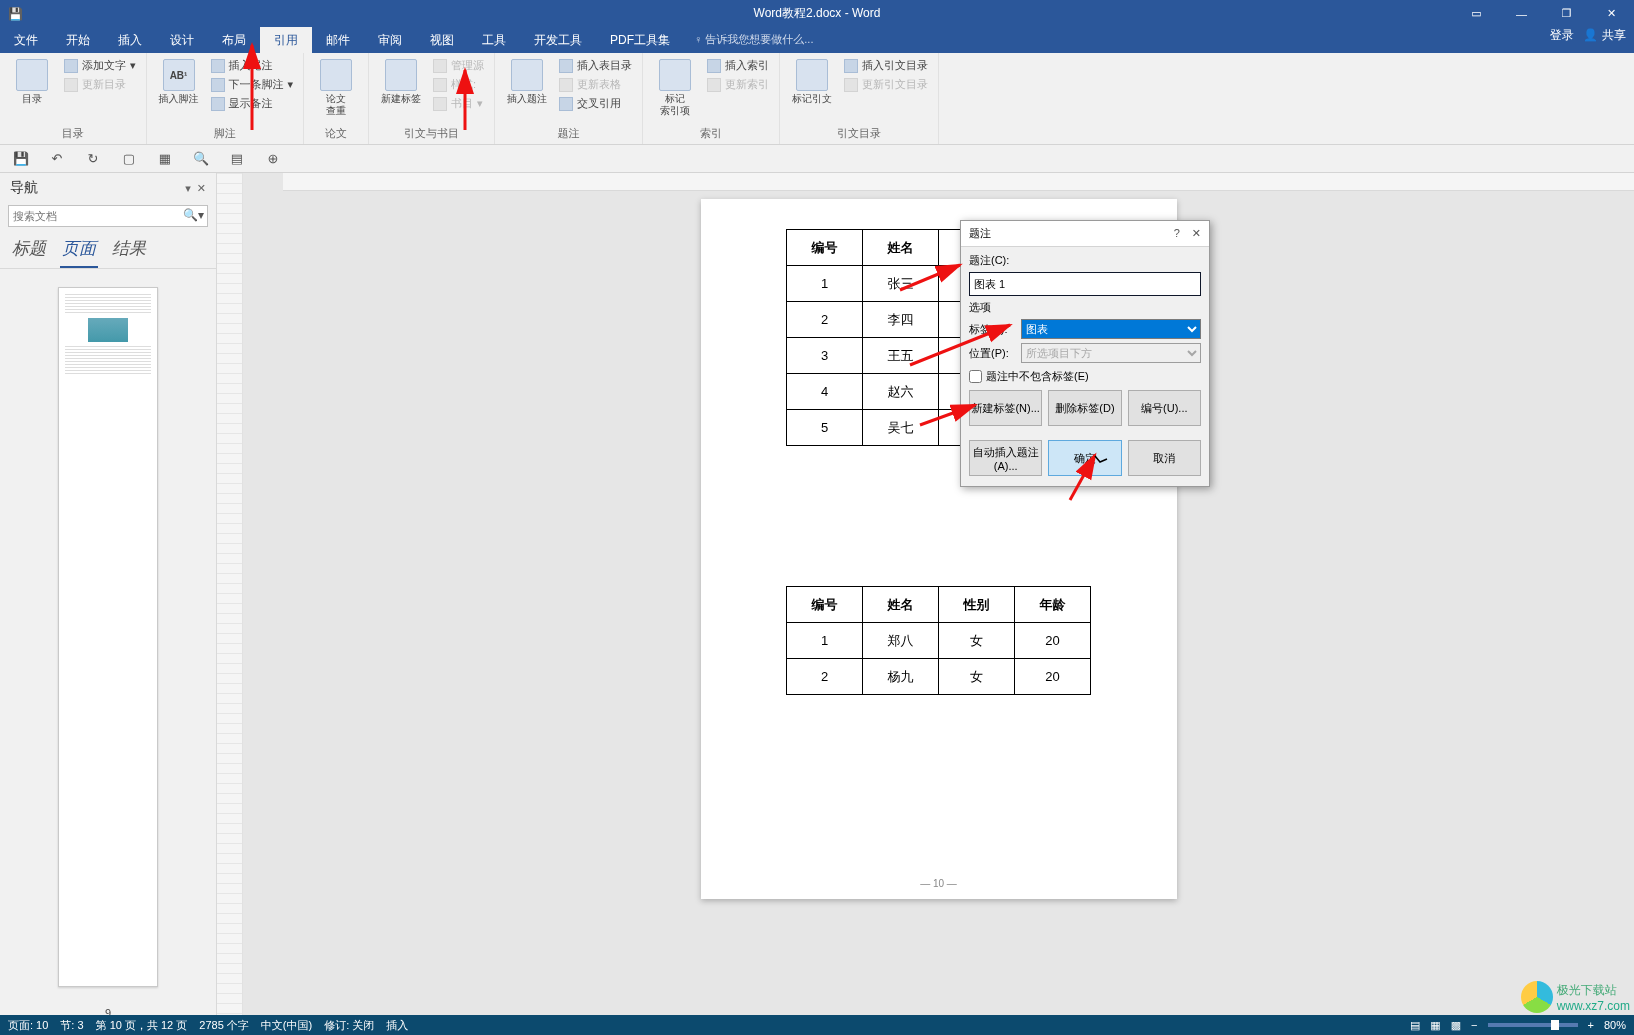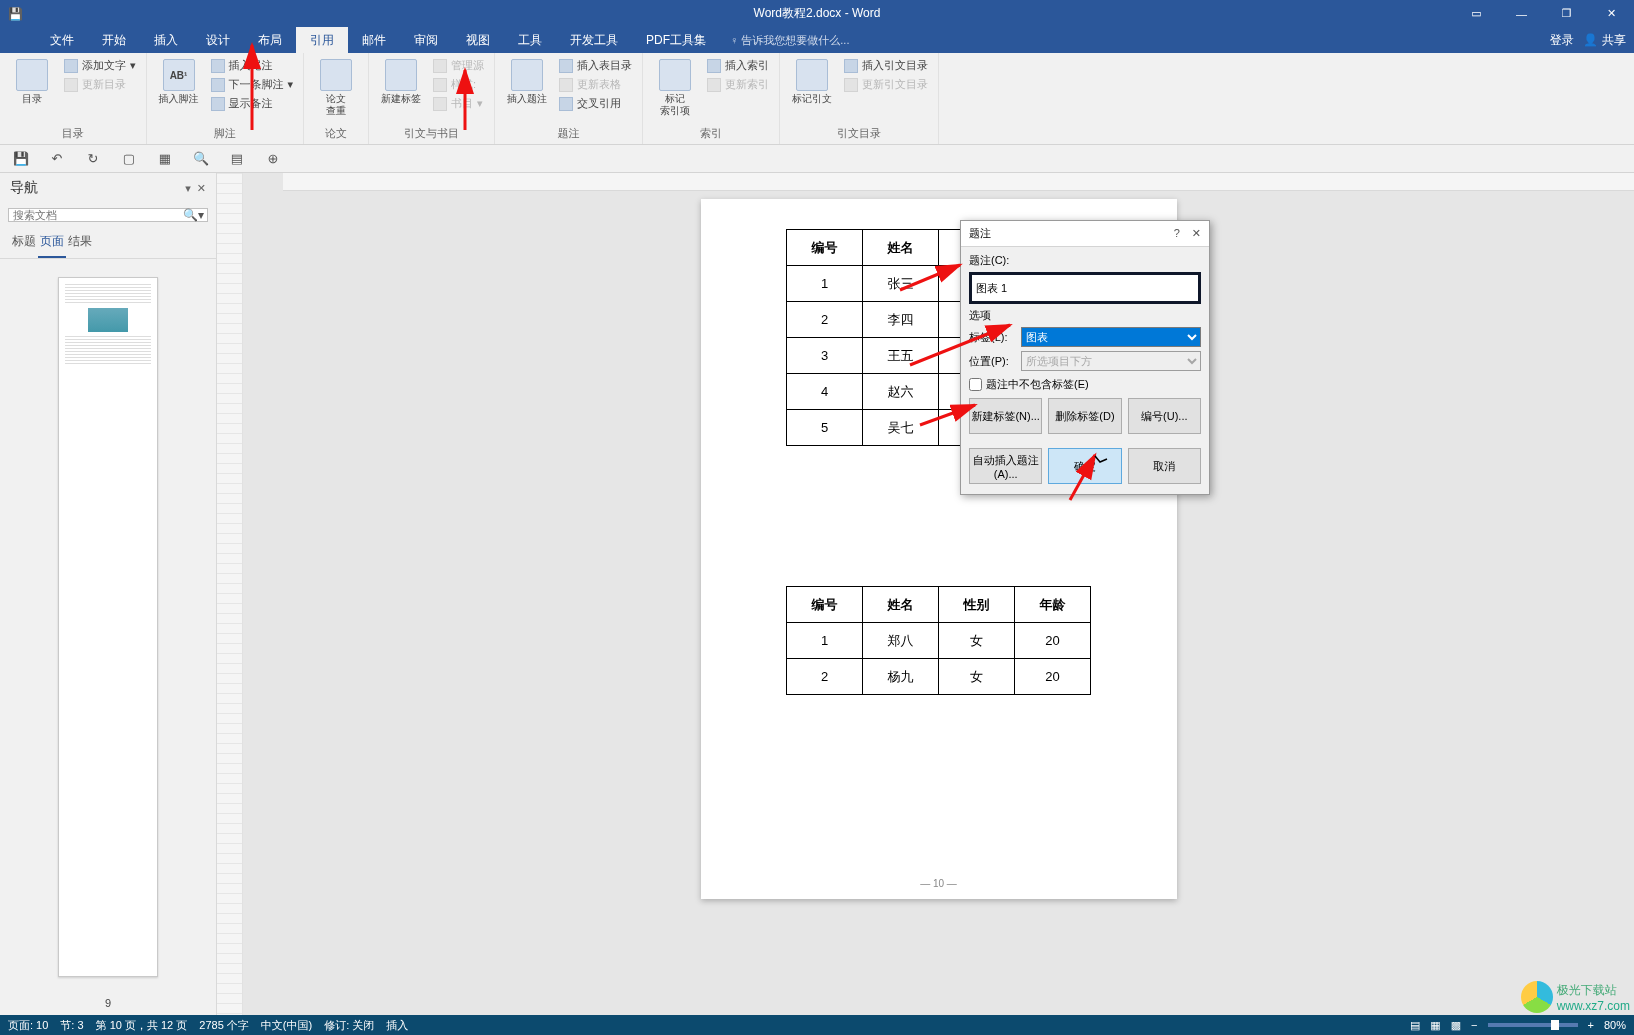--- a/index.html
+++ b/index.html
@@ -1,21 +1,21 @@
 <!DOCTYPE html>
 <html><head>
 <meta charset="utf-8">
 <style>
 * { margin:0; padding:0; box-sizing:border-box; font-family:"Microsoft YaHei","Segoe UI",sans-serif; }
 body { background:#fff; overflow:hidden; width:1634px; height:1035px; position:relative; }
 .titlebar { height:27px; background:#2B579A; color:#fff; display:flex; align-items:center; font-size:12px; position:relative; }
 .titlebar .title { position:absolute; left:50%; transform:translateX(-50%); }
 .titlebar .wincontrols { position:absolute; right:0; display:flex; }
 .titlebar .winbtn { width:45px; height:27px; display:flex; align-items:center; justify-content:center; font-size:11px; }
-.menubar { height:26px; background:#2B579A; color:#fff; display:flex; align-items:center; font-size:12px;padding-left:36px; }
+.menubar { height:26px; background:#2B579A; color:#fff; display:flex; align-items:flex-start; font-size:12px; }
 .menubar .tab { padding:5px 14px; cursor:pointer; }
 .menubar .tab.active { background:#F1F1F1; color:#2B579A; }
 .menubar .right { margin-left:auto; display:flex; align-items:center; padding-right:8px; gap:10px;}
 .menubar .tell { color:#cfd9ea; font-size:11px; padding:5px 10px;}
 .ribbon { height:92px; background:#F1F1F1; border-bottom:1px solid #d4d4d4; display:flex; font-size:11px; color:#444; }
 .rgroup { border-right:1px solid #e1e1e1; padding:4px 8px 0; display:flex; flex-direction:column; position:relative; }
 .rgroup .body { flex:1; display:flex; gap:6px; align-items:flex-start; }
 .rgroup .label { text-align:center; font-size:11px; color:#666; padding:2px 0 3px; }
 .bigbtn { display:flex; flex-direction:column; align-items:center; width:48px; gap:2px; padding:2px;}
 .bigbtn .ic { width:32px; height:32px; background:#d8e2ef; border:1px solid #a9bdd6; border-radius:2px;}
@@ -25,23 +25,23 @@
 .smallbtn .ic { width:14px; height:14px; background:#c7d5e6; border:1px solid #a9bdd6;}
 .smallbtn.dim { color:#b7b7b7; }
 .smallbtn.dim .ic { background:#e3e3e3; border-color:#d3d3d3;}
 .qat { height:28px; background:#F1F1F1; border-bottom:1px solid #d4d4d4; display:flex; align-items:center; gap:18px; padding:0 12px; font-size:13px; color:#555;}
 .qat .qbtn { width:18px; height:18px; display:flex; align-items:center; justify-content:center;}
 .main { position:absolute; top:173px; bottom:20px; left:0; right:0; display:flex; }
 .navpane { width:217px; border-right:1px solid #d9d9d9; background:#f1f1f1; display:flex; flex-direction:column; }
 .navhead { display:flex; align-items:center; padding:6px 10px; font-size:14px; color:#333;}
 .navhead .x { margin-left:auto; font-size:11px; color:#666;}
 .navsearch { margin:2px 8px 6px; position:relative;}
-.navsearch input { width:100%; height:14px; border:1px solid #c1c1c1; padding:0 22px 0 4px; font-size:11px;}
+.navsearch input { width:100%; height:22px; border:1px solid #c1c1c1; padding:0 22px 0 4px; font-size:11px;}
 .navsearch .ic { position:absolute; right:4px; top:3px; font-size:12px; color:#555;}
-.navtabs { display:flex; padding:0 10px; font-size:12px; color:#555; border-bottom:1px solid #d9d9d9;}
+.navtabs { display:flex; gap:12px; padding:0 10px; font-size:17px; color:#555; border-bottom:1px solid #d9d9d9;font-style:italic;}
 .navtabs .t { padding:4px 2px 6px; cursor:pointer;}
 .navtabs .t.active { color:#2B579A; border-bottom:2px solid #2B579A;}
 .thumbs { flex:1; overflow:auto; padding:10px 0; display:flex; flex-direction:column; align-items:center; gap:8px;}
 .thumb { width:100px; }
 .thumb .page { width:100px; height:140px; background:#fff; border:1px solid #c9c9c9; box-shadow:0 1px 2px rgba(0,0,0,.15); padding:6px; font-size:3px; color:#888; position:relative;}
 .thumb .num { text-align:center; font-size:11px; color:#444; margin-top:4px;}
 .rulerbox { width:26px; background:#f5f5f5; border-right:1px solid #e1e1e1; position:relative;}
 .rulerV { position:absolute; inset:0; background:repeating-linear-gradient(to bottom,#e6e6e6 0 1px,transparent 1px 10px); font-size:7px;}
 .docwrap { flex:1; background:#e6e6e6; overflow:auto; position:relative;}
 .rulerH { height:18px; background:#f5f5f5; border-bottom:1px solid #d9d9d9; margin-left:40px;}
@@ -50,21 +50,21 @@
 table.dt th, table.dt td { border:1px solid #000; padding:8px 0; text-align:center; }
 table.dt th { font-weight:bold; width:76px; height:36px;}
 table.dt td { width:76px; height:36px;}
 .pgnum { position:absolute; bottom:10px; left:50%; transform:translateX(-50%); font-size:10px; color:#888;margin-top:48px;}
 .dialog { position:absolute; left:960px; top:220px; width:250px; background:#f0f0f0; border:1px solid #9a9a9a; box-shadow:2px 2px 8px rgba(0,0,0,.35); font-size:11px;}
 .dialog .dtitle { display:flex; align-items:center; padding:5px 8px; background:#fff; border-bottom:1px solid #d4d4d4;}
 .dialog .dtitle .sp { margin-left:auto; display:flex; gap:12px; color:#555;}
 .dialog .dbody { padding:6px 8px 10px;}
 .dialog .row { display:flex; align-items:center; margin:4px 0; gap:4px;}
 .dialog .row .lab { width:48px; }
-.dialog input[type=text] { flex:1; height:32px; border:3px solid #0f172a; padding:0 4px; background:#fff; font-size:11px;}
+.dialog input[type=text] { flex:1; height:24px; border:1px solid #0f172a; padding:0 4px; background:#fff; font-size:11px;}
 .dialog select { flex:1; height:20px; border:1px solid #7a7a7a; background:#fff; font-size:11px;}
 .dialog select.hl { background:#0078d7; color:#fff;}
 .dialog .chk { display:flex; align-items:center; gap:4px; margin:6px 0;}
 .dialog .btns { display:flex; gap:6px; margin-top:6px;}
 .dialog button { flex:1; height:36px; border:1px solid #adadad; background:#e1e1e1; font-size:11px; cursor:pointer;}
 .dialog button.primary { background:#cde6f7; border-color:#5ea9de;}
 .statusbar { position:absolute; bottom:0; left:0; right:0; height:20px; background:#0c4a6e; color:#fff; font-size:11px; display:flex; align-items:center; padding:0 8px; gap:12px;}
 .statusbar .right { margin-left:auto; display:flex; align-items:center; gap:10px;}
 .slider { width:90px; height:4px; background:#557ab1; position:relative;}
 .slider .th { position:absolute; left:70%; top:-3px; width:8px; height:10px; background:#fff;}

